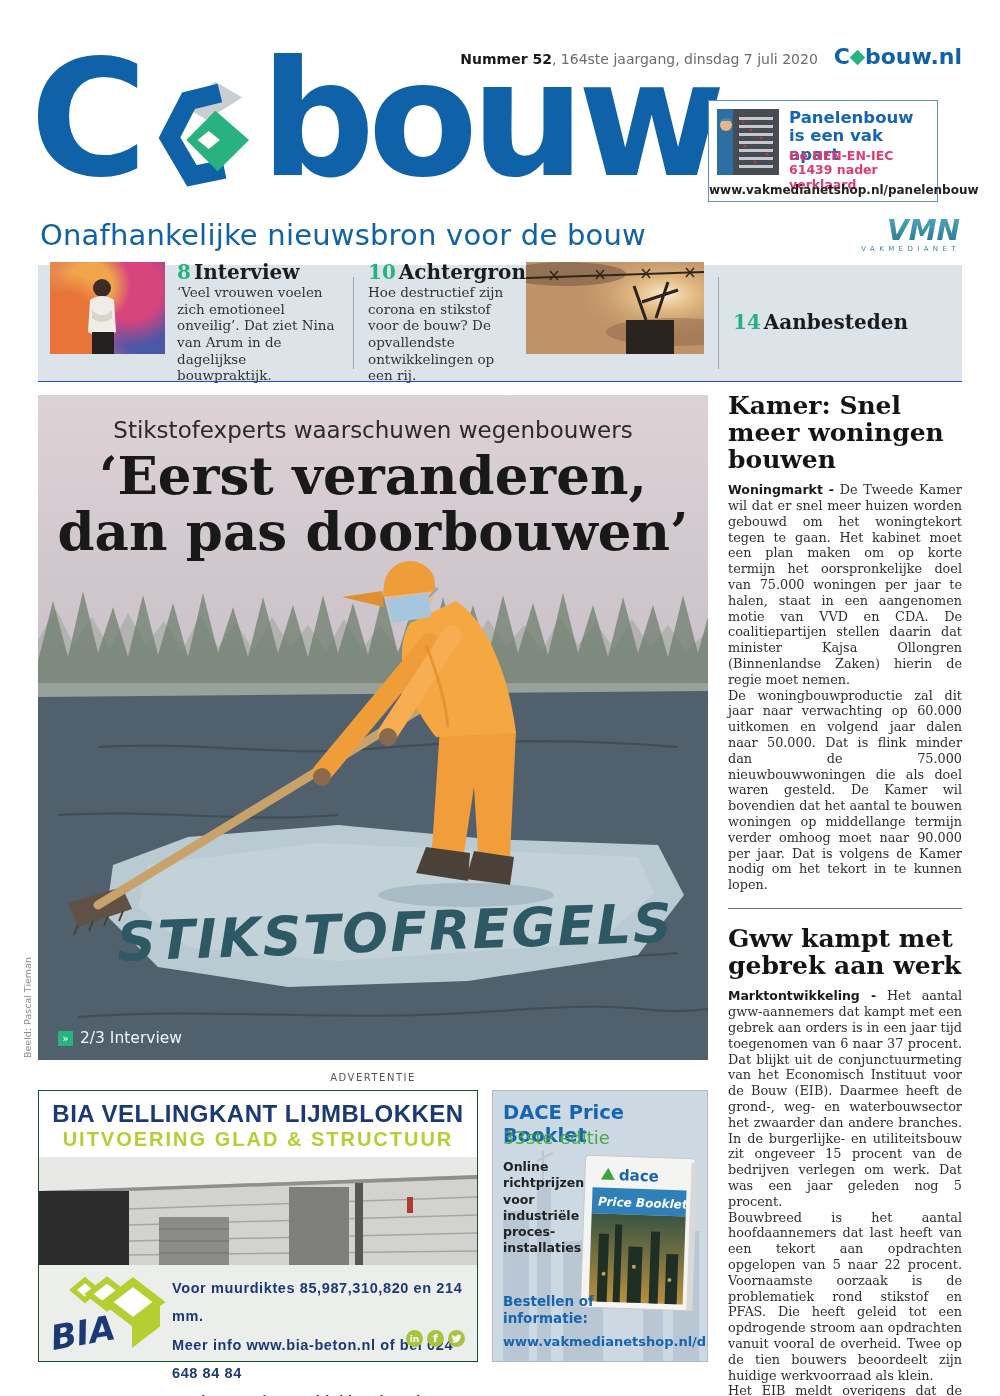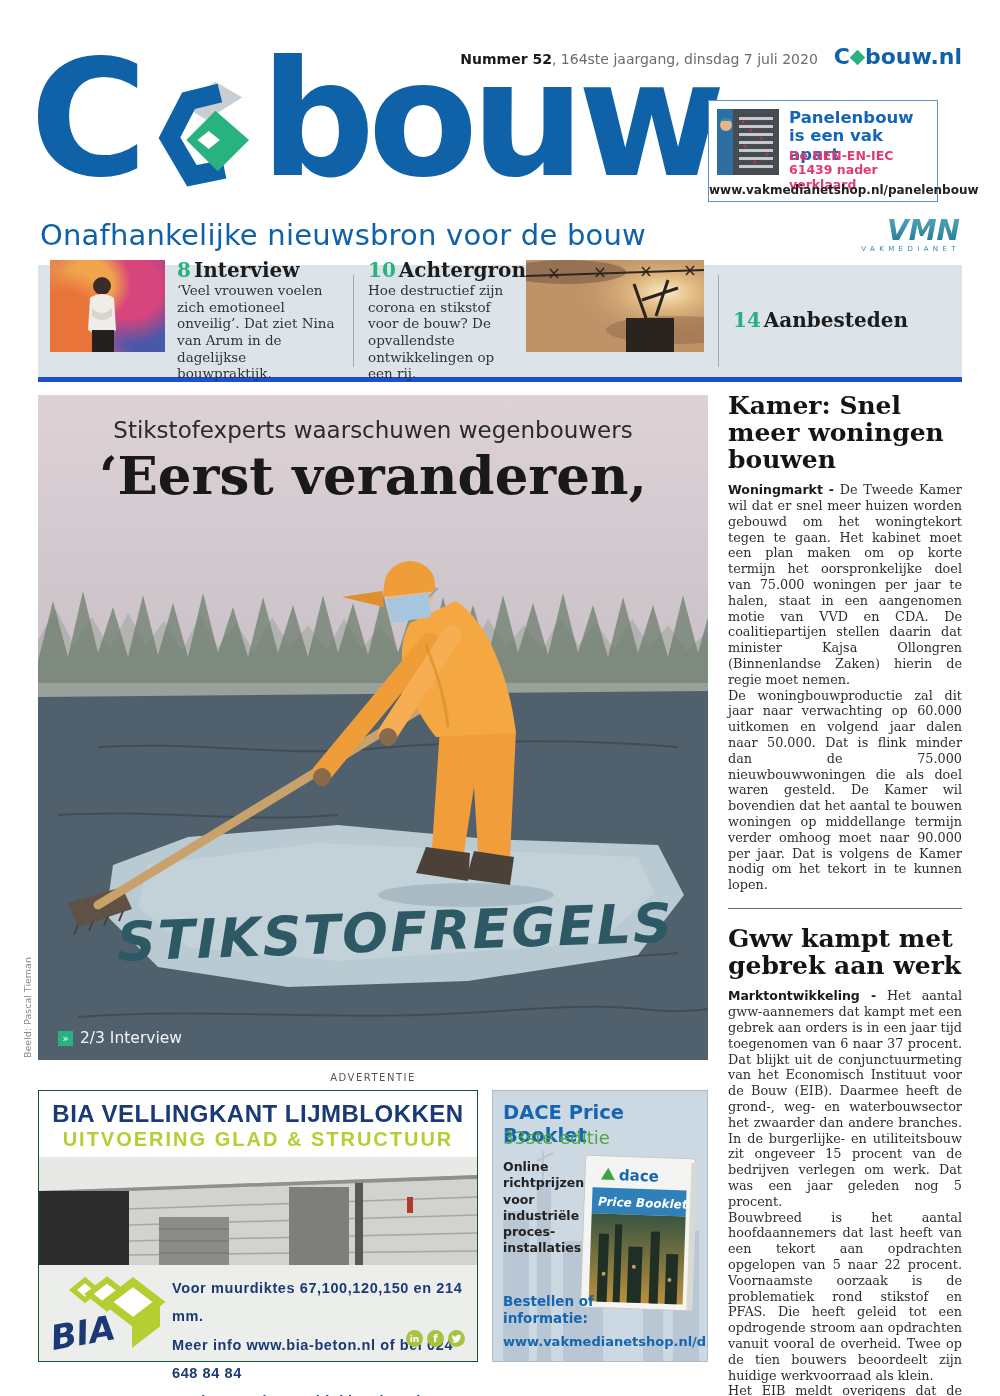--- a/index.html
+++ b/index.html
@@ -31,21 +31,21 @@
   .panel-ad .t2{position:absolute;top:48px;left:80px;width:144px;font-family:"DejaVu Sans",sans-serif;
                 font-weight:bold;font-size:12.5px;line-height:1.15;color:#e13a72;}
   .panel-ad .url{position:absolute;bottom:4px;left:0;width:100%;text-align:center;
                  font-family:"DejaVu Sans",sans-serif;font-weight:bold;font-size:12px;color:#222;}
 
   
   .vmn{position:absolute;top:214px;right:38px;text-align:right;}
 
   
   .teasers{position:absolute;top:265px;left:38px;width:924px;height:117px;background:#dde4e9;
-           border-bottom:5px solid #1d4ed8;box-sizing:border-box;display:flex;align-items:center;
+           border-bottom:1px solid #1d4ed8;box-sizing:border-box;display:flex;align-items:center;
            padding:0 12px;}
   .tease{display:flex;align-items:flex-start;}
   .tphoto{flex:none;}
   .ttext{font-size:13.5px;line-height:1.24;color:#333;}
   .thead{font-family:"DejaVu Serif",serif;font-weight:bold;font-size:20px;color:#1c1c1c;
          margin-bottom:2px;line-height:1;}
   .tnum{color:#27b27f;margin-right:3px;}
   .tdivider{width:1px;height:92px;background:#9fabb4;margin:0 14px;flex:none;align-self:center;}
 
   
@@ -279,20 +279,21 @@
         <path d="M346,192 A26,26 0 0 1 396,182 L398,196 L344,202 Z" fill="#ef9d38"></path>
         <polygon points="344,196 304,202 346,212" fill="#e08f2e"></polygon>
         <polygon points="348,204 390,198 393,222 354,228" fill="#a6c6de"></polygon>
         <path d="M391,202 L400,193" stroke="#88a8c0" stroke-width="2"></path>
         <path d="M388,250 C400,280 408,310 410,332" stroke="#d98e2b" stroke-width="3" fill="none" opacity="0.7"></path>
       </g>
     </svg>
     <div class="kicker">Stikstofexperts waarschuwen wegenbouwers</div>
     <div class="headline">
       <div>‘Eerst veranderen,</div>
+      <div>dan pas doorbouwen’</div>
     </div>
     <div class="caption">
       <span class="capicon">»</span>
       <span>2/3 Interview</span>
     </div>
   </div>
   <div class="credit">Beeld: Pascal Tieman</div>
 
   <aside class="rightcol">
     <article>
@@ -338,21 +339,21 @@
       <svg width="125" height="90" style="position:absolute;left:6px;top:3px;">
         <g fill="#ffffff" stroke="#b5cf33">
           <polygon points="28,22 40,12 52,22 40,32" stroke-width="5"></polygon>
           <polygon points="44,26 62,12 80,26 62,40" stroke-width="6"></polygon>
           <polygon points="62,34 88,14 114,34 88,54" stroke-width="8"></polygon>
           <polygon points="88,54 114,34 114,58 88,78" fill="#b5cf33" stroke-width="2"></polygon>
         </g>
         <text x="8" y="82" font-family="DejaVu Sans, sans-serif" font-weight="bold" font-style="italic" font-size="34" fill="#1b3a75" transform="rotate(-10 8 82)">BIA</text>
       </svg>
       <div class="lines">
-        <div>Voor muurdiktes 67,100,120,150 en 214 mm.</div>
+        <div>Voor muurdiktes 85,987,310,820 en 214 mm.</div>
         <div>Meer info www.bia-beton.nl of bel 024 648 84 84</div>
         <div>Hoek- en Halve pasblokken leverbaar !</div>
       </div>
       <div class="socials">
         <div class="soc">in</div>
         <div class="soc" style="font-size:11px;">f</div>
         <div class="soc">
           <svg width="11" height="11" viewBox="0 0 16 16">
               <path fill="#fff" d="M15 3.5c-.5.2-1 .4-1.6.5.6-.4 1-.9 1.2-1.6-.5.3-1.1.6-1.8.7A2.9 2.9 0 0 0 7.8 5c0 .2 0 .4.1.6-2.4-.1-4.5-1.3-6-3A2.9 2.9 0 0 0 2.8 6.5c-.5 0-.9-.1-1.3-.3 0 1.4 1 2.6 2.3 2.9-.4.1-.8.1-1.3 0 .4 1.2 1.5 2 2.7 2A5.8 5.8 0 0 1 1 12.6 8.2 8.2 0 0 0 5.4 14c5.3 0 8.2-4.4 8.2-8.2v-.4c.5-.4 1-.9 1.4-1.4z"></path>
             </svg>

